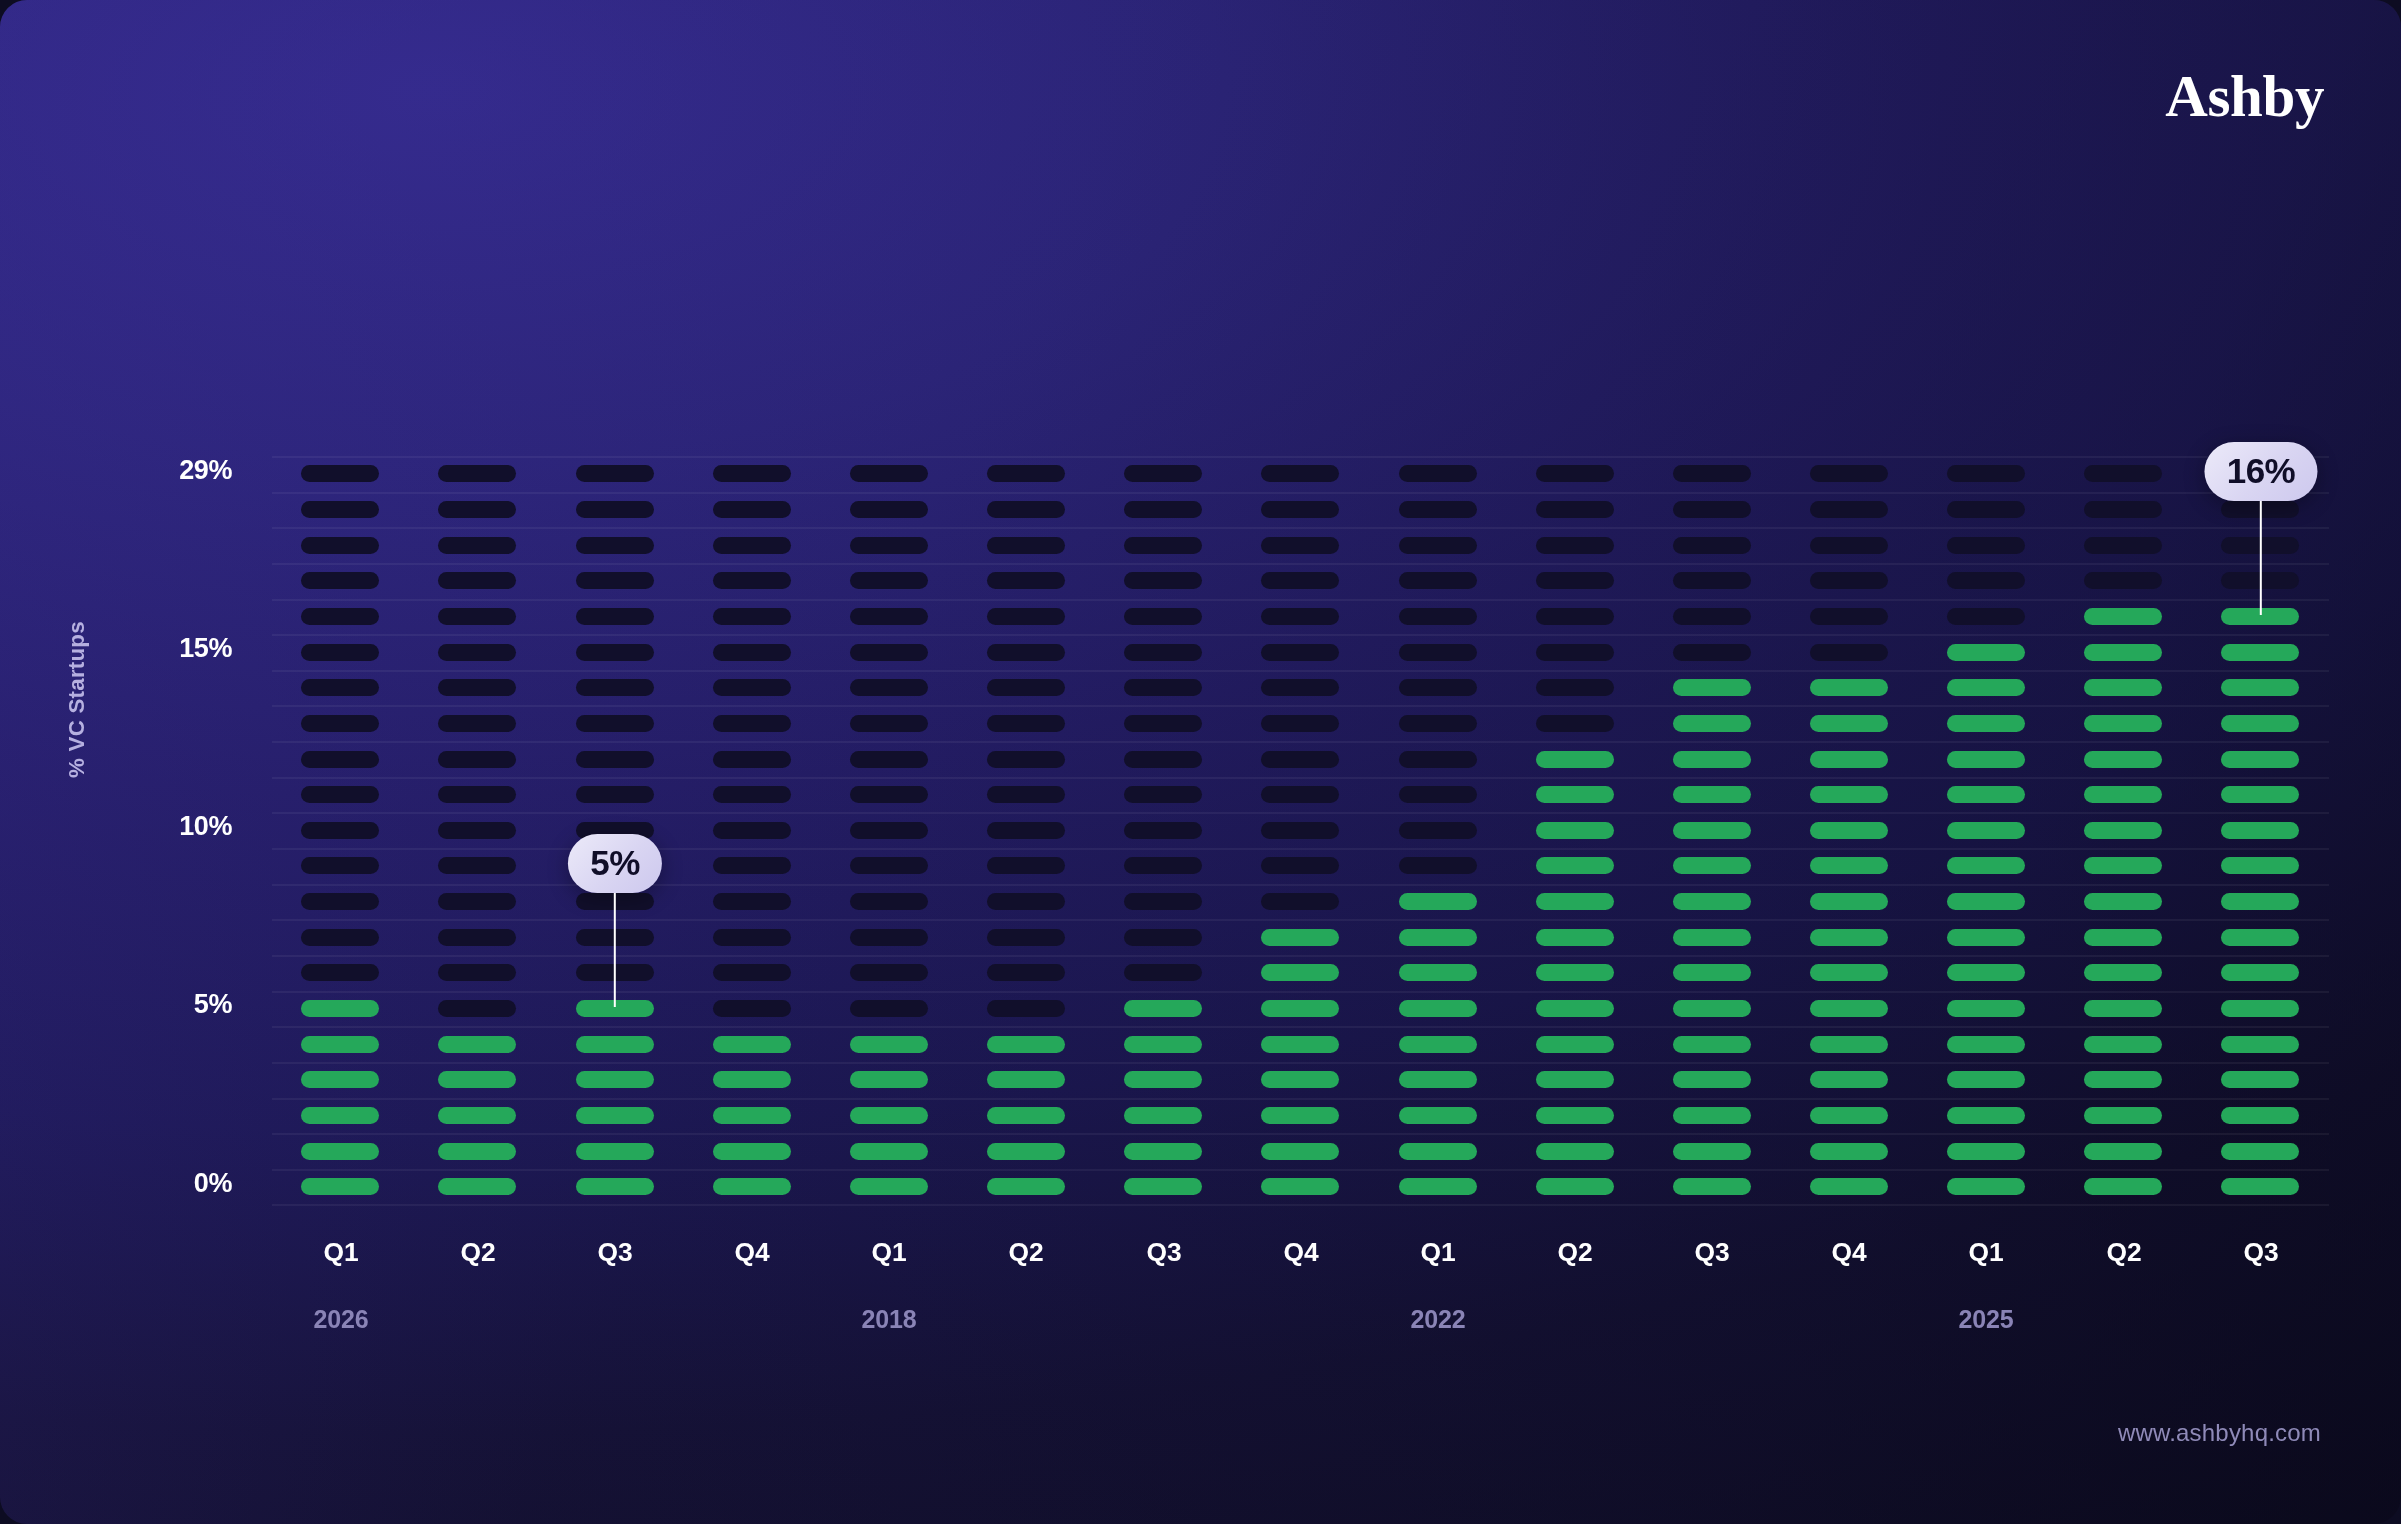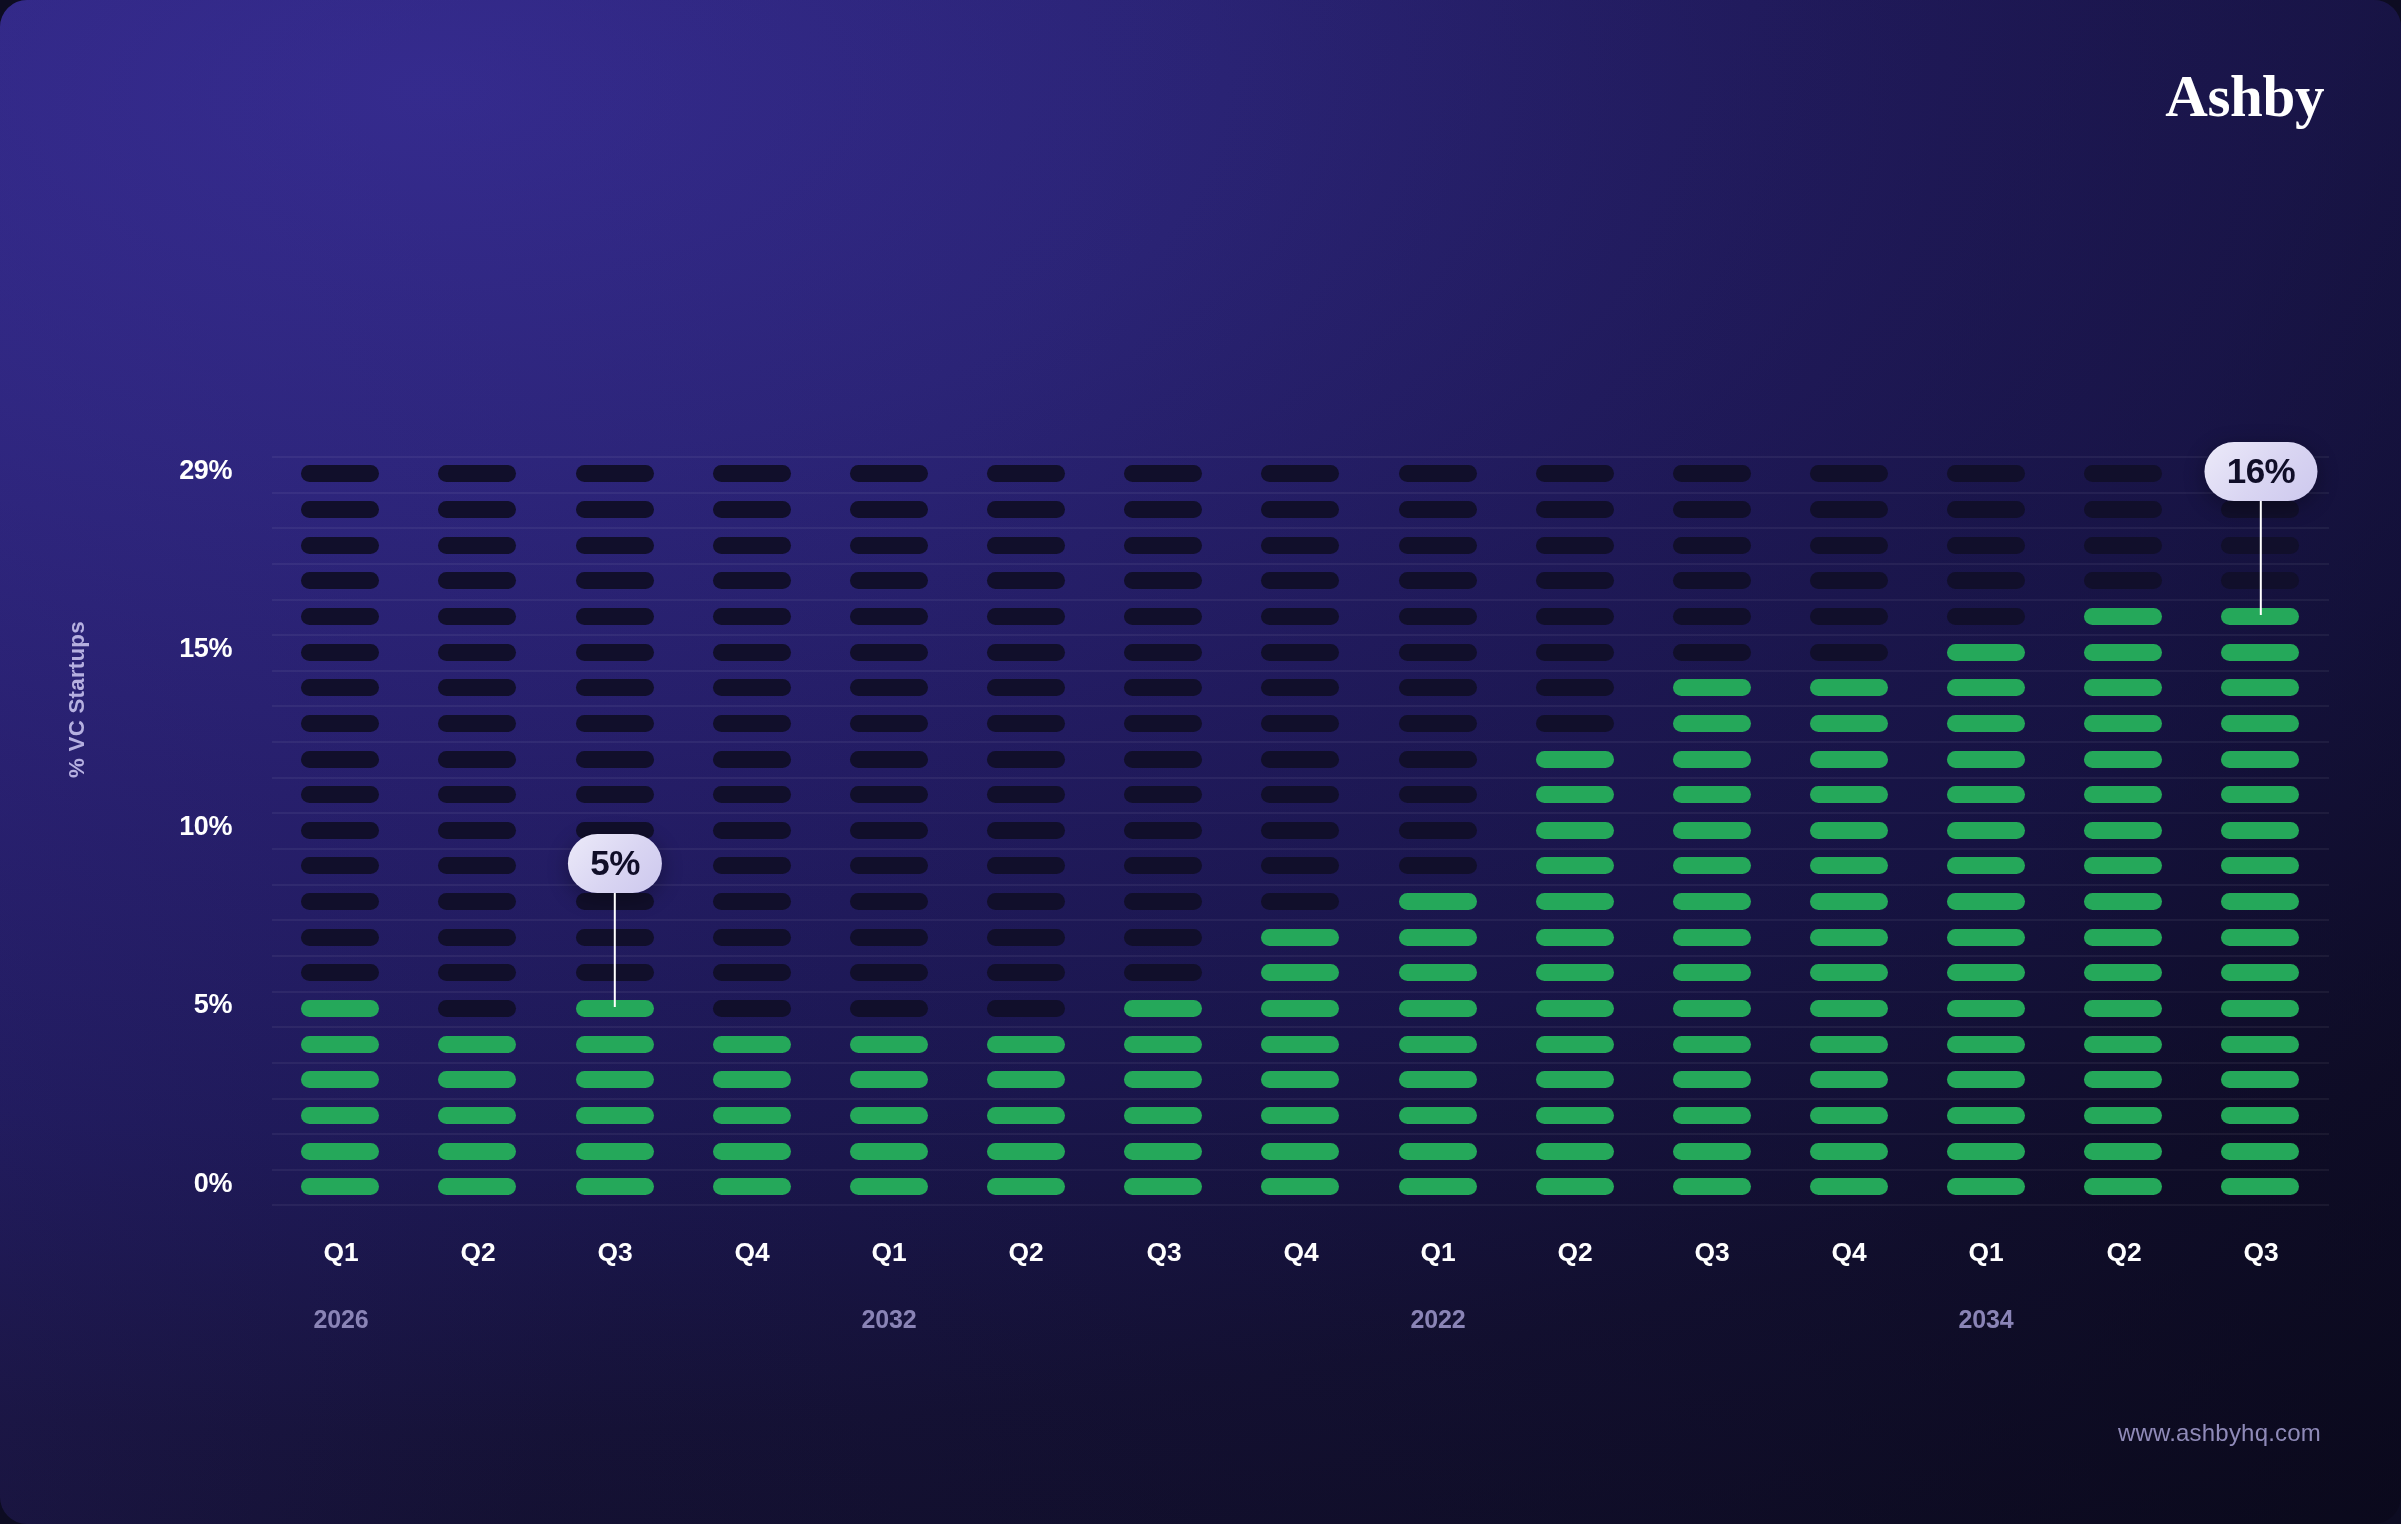--- a/index.html
+++ b/index.html
@@ -583,23 +583,23 @@
     <div class="qlabel" style="left: 1108px; width: 112px;">Q3</div>
     <div class="qlabel" style="left: 1245px; width: 112px;">Q4</div>
     <div class="qlabel" style="left: 1382px; width: 112px;">Q1</div>
     <div class="qlabel" style="left: 1519px; width: 112px;">Q2</div>
     <div class="qlabel" style="left: 1656px; width: 112px;">Q3</div>
     <div class="qlabel" style="left: 1793px; width: 112px;">Q4</div>
     <div class="qlabel" style="left: 1930px; width: 112px;">Q1</div>
     <div class="qlabel" style="left: 2068px; width: 112px;">Q2</div>
     <div class="qlabel" style="left: 2205px; width: 112px;">Q3</div>
     <div class="yearlabel" style="left: 285px; width: 112px; text-align: center;">2026</div>
-    <div class="yearlabel" style="left: 833px; width: 112px; text-align: center;">2032</div>
+    <div class="yearlabel" style="left: 833px; width: 112px; text-align: center;">2018</div>
     <div class="yearlabel" style="left: 1382px; width: 112px; text-align: center;">2022</div>
-    <div class="yearlabel" style="left: 1930px; width: 112px; text-align: center;">2034</div>
+    <div class="yearlabel" style="left: 1930px; width: 112px; text-align: center;">2025</div>
     <div class="callout" style="left: 495px; width: 240px; top: 834px; height: 183px;">
       <div class="bubble">5%</div>
       <div class="stem" style="top: 59px; height: 114px;"></div>
     </div>
     <div class="callout" style="left: 2141px; width: 240px; top: 442px; height: 183px;">
       <div class="bubble">16%</div>
       <div class="stem" style="top: 59px; height: 114px;"></div>
     </div>
   </div>
 

